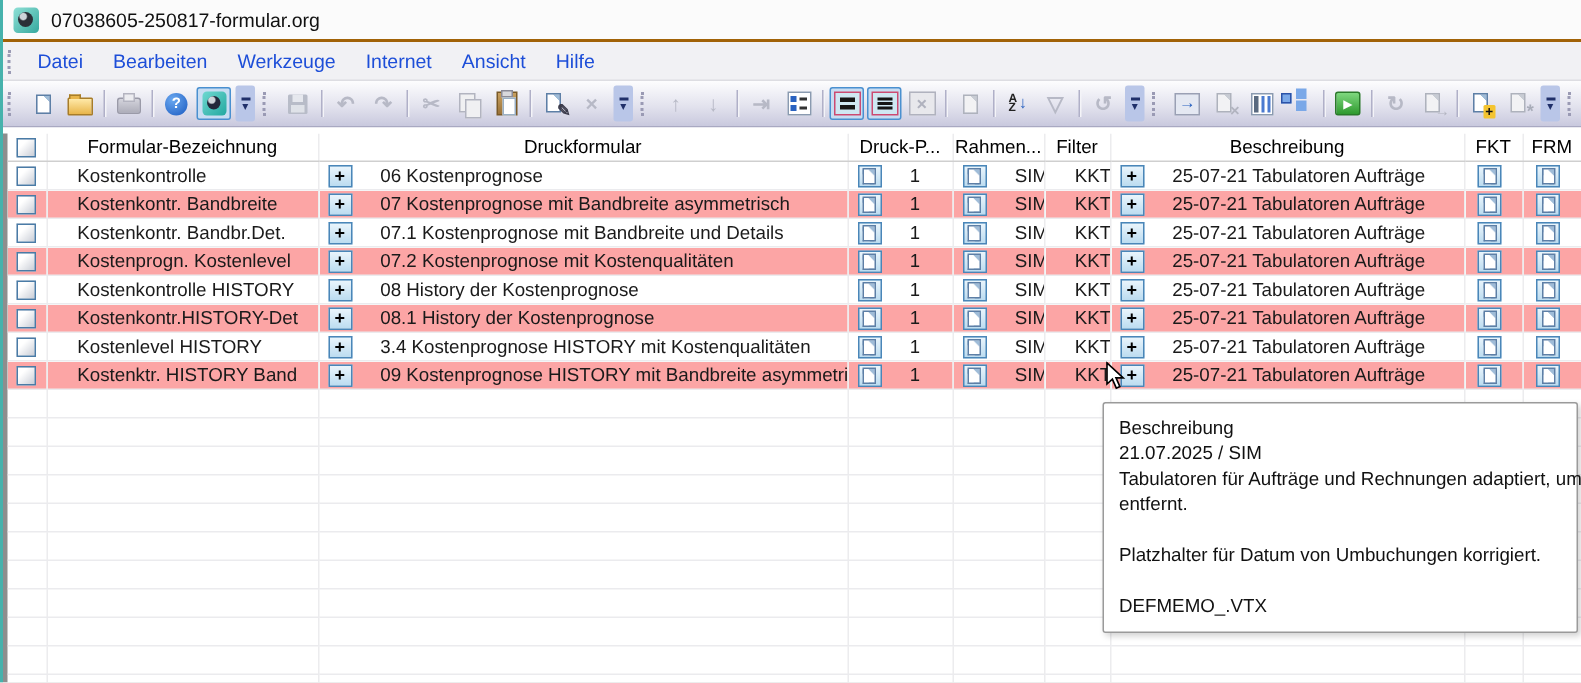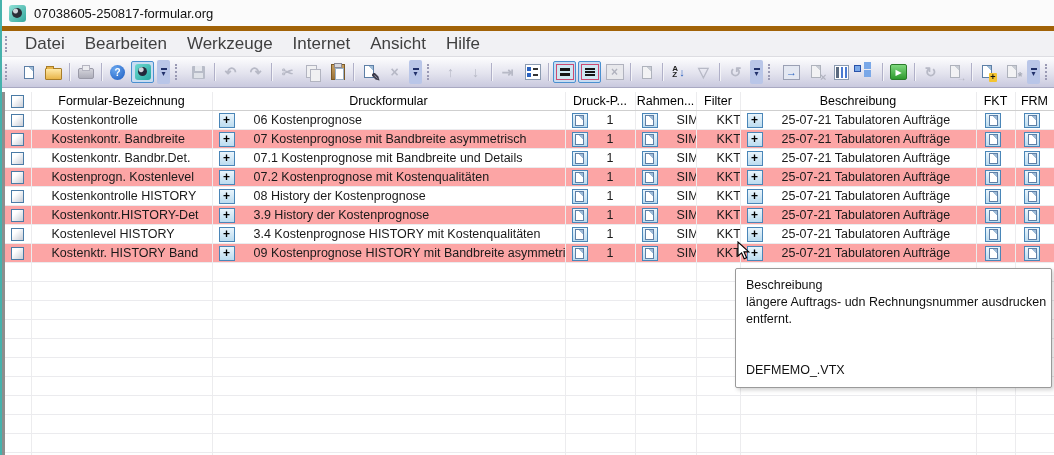--- a/index.html
+++ b/index.html
@@ -4,32 +4,32 @@
 <style>
   html,body{margin:0;padding:0;background:#d8d8d8;}
   .window{
     position:relative;width:1054px;height:455px;overflow:hidden;
     background:#fff;border-left:2px solid #46b2ac;box-sizing:border-box;
     font-family:"Liberation Sans",sans-serif;color:#1a1a1a;
     display:flex;flex-direction:column;
   }
   
   .titlebar{height:26px;background:#fbfbfb;display:flex;align-items:center;
-    border-bottom:5px solid #a16207;flex:0 0 auto;}
+    border-bottom:2px solid #a16207;flex:0 0 auto;}
   .appicon{width:17px;height:17px;margin:0 8px 0 7px;border-radius:3px;
     background:linear-gradient(135deg,#8fe0d6,#35a89e);position:relative;flex:0 0 auto;}
   .appicon::after{content:"";position:absolute;left:3px;top:3px;width:10px;height:10px;
     border-radius:50%;background:radial-gradient(circle at 35% 30%,#cfd4da 0 2px,#2b2f38 3px);}
   .titletext{font-size:13px;color:#111;}
   
   .menubar{height:25px;background:#f1f1f4;display:flex;align-items:center;
     border-bottom:1px solid #dddde2;flex:0 0 auto;}
   .grip{width:5px;height:16px;margin:0 4px 0 3px;border-left:2px dotted #9a9ab4;flex:0 0 auto;}
   .menu-items{display:flex;align-items:center;gap:2px;}
-  .mitem{font-size:17px;color:#404040;padding:3px 9px;cursor:default;}
+  .mitem{font-size:13px;color:#1d4ed8;padding:3px 9px;cursor:default;}
   
   .toolbarrow{height:30px;background:linear-gradient(#fdfdfe,#e3e3ee 55%,#c9c9de);
     border-bottom:1px solid #a9a9c2;display:flex;align-items:center;flex:0 0 auto;}
   .toolbar{display:flex;align-items:center;height:100%;}
   .tbtn{width:23px;height:22px;margin:0 1px;display:flex;align-items:center;justify-content:center;
     border-radius:2px;position:relative;}
   .tbtn.pressed{background:#c8ddf2;border:1px solid #4a90d0;box-sizing:border-box;}
   .tsep{width:1px;height:18px;background:#b0b0c8;margin:0 3px;box-shadow:1px 0 0 #f4f4f8;}
   .chev{width:13px;height:24px;display:flex;flex-direction:column;align-items:center;
     justify-content:center;margin:0 2px;background:#b9c6e8;border-radius:2px;}
@@ -527,21 +527,21 @@
             <td class="c"><span class="pbtn">
                 <i class="ip"></i>
               </span></td>
           </tr>
           <tr class="alt">
             <td class="c"><span class="cb"></span></td>
             <td><span class="celltext">Kostenkontr.HISTORY-Det</span></td>
             <td>
               <span class="cellflex">
                 <span class="pbtn">+</span>
-                <span class="celltext">3.9 History der Kostenprognose</span>
+                <span class="celltext">08.1 History der Kostenprognose</span>
               </span>
             </td>
             <td>
               <span class="cellflex">
                 <span class="pbtn">
                   <i class="ip"></i>
                 </span>
                 <span class="celltext">1</span>
               </span>
             </td>
@@ -765,23 +765,25 @@
             <td class="filler"></td>
             <td class="filler"></td>
             <td class="filler"></td>
           </tr>
         </tbody>
     </table>
   </div>
 
   <div class="tooltip">
       <div class="tl">Beschreibung</div>
-      <div class="tl">längere Auftrags- udn Rechnungsnummer ausdrucken</div>
+      <div class="tl">21.07.2025 / SIM</div>
+      <div class="tl">Tabulatoren für Aufträge und Rechnungen adaptiert, um</div>
       <div class="tl">entfernt.</div>
       <div class="tl"></div>
+      <div class="tl">Platzhalter für Datum von Umbuchungen korrigiert.</div>
       <div class="tl"></div>
       <div class="tl">DEFMEMO_.VTX</div>
     </div>
 
   <svg class="cursor" width="14" height="20" viewBox="0 0 14 20">
     <path d="M1,1 L1,15 L4.6,11.8 L7.2,17.8 L9.6,16.7 L7,10.9 L11.8,10.9 Z" fill="#ffffff" stroke="#000000" stroke-width="1.1"></path>
   </svg>
 
 </div>
 

